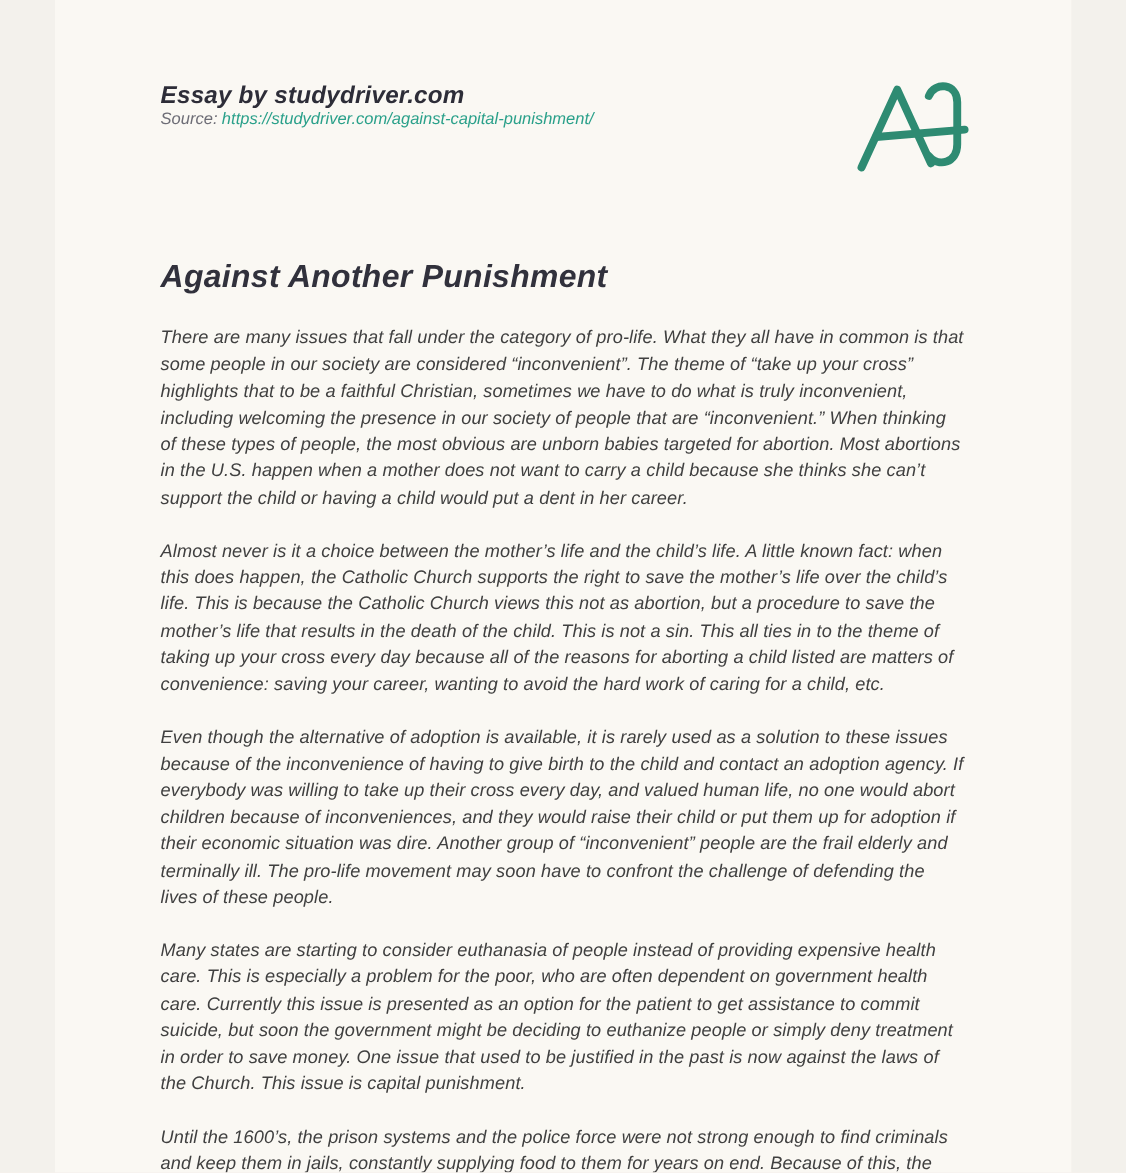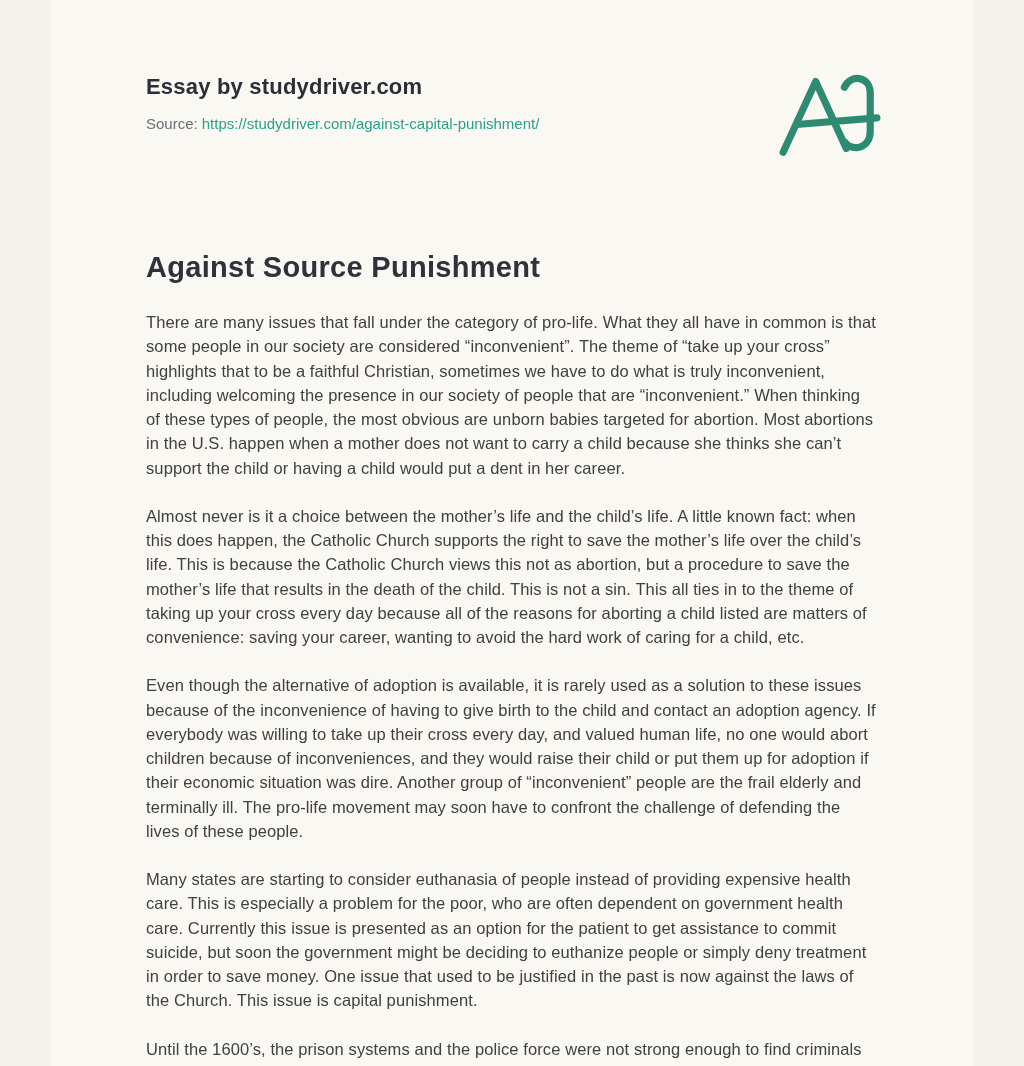--- a/index.html
+++ b/index.html
@@ -6,37 +6,37 @@
   html, body { background: #f3f1ec; }
   body { font-family: "Liberation Sans", sans-serif; }
 
   .page {
     position: relative;
     width: 924px;
     height: 1066px;
     margin: 0 auto;
     background: #faf8f3;
     overflow: hidden;
+    font-style: italic;
   }
 
   .content {
     padding: 74px 97px 0 96px;
   }
 
   .doc-header { position: relative; }
 
   .doc-title {
     font-size: 22px;
     font-weight: 700;
     color: #2d2d38;
     letter-spacing: 0.2px;
   }
 
   .source-line {
-    margin-top: 15px;
     font-size: 15px;
     color: #6d6d76;
   }
 
   .source-link {
     color: #2aa08a;
     text-decoration: none;
     margin-left: 4px;
   }
 
@@ -85,21 +85,21 @@
         <svg viewBox="0 0 112 92" width="108" height="88">
           <g fill="none" stroke="#2e8b72" stroke-width="7.5" stroke-linecap="round" stroke-linejoin="round">
             <path d="M 6 86 L 40 12 L 72 82"></path>
             <path d="M 70 18 C 76 4, 97 6, 97 24 L 97 64 C 97 82, 79 86, 70 75"></path>
             <path d="M 20 57 L 104 50"></path>
           </g>
         </svg>
       </div>
     </div>
 
-    <h1 class="essay-title">Against Source Punishment</h1>
+    <h1 class="essay-title">Against Another Punishment</h1>
 
     <div class="essay-body">
         <p class="para">There are many issues that fall under the category of pro-life. What they all have in common is that some people in our society are considered “inconvenient”. The theme of “take up your cross” highlights that to be a faithful Christian, sometimes we have to do what is truly inconvenient, including welcoming the presence in our society of people that are “inconvenient.” When thinking of these types of people, the most obvious are unborn babies targeted for abortion. Most abortions in the U.S. happen when a mother does not want to carry a child because she thinks she can’t support the child or having a child would put a dent in her career.</p>
         <p class="para">Almost never is it a choice between the mother’s life and the child’s life. A little known fact: when this does happen, the Catholic Church supports the right to save the mother’s life over the child’s life. This is because the Catholic Church views this not as abortion, but a procedure to save the mother’s life that results in the death of the child. This is not a sin. This all ties in to the theme of taking up your cross every day because all of the reasons for aborting a child listed are matters of convenience: saving your career, wanting to avoid the hard work of caring for a child, etc.</p>
         <p class="para">Even though the alternative of adoption is available, it is rarely used as a solution to these issues because of the inconvenience of having to give birth to the child and contact an adoption agency. If everybody was willing to take up their cross every day, and valued human life, no one would abort children because of inconveniences, and they would raise their child or put them up for adoption if their economic situation was dire. Another group of “inconvenient” people are the frail elderly and terminally ill. The pro-life movement may soon have to confront the challenge of defending the lives of these people.</p>
         <p class="para">Many states are starting to consider euthanasia of people instead of providing expensive health care. This is especially a problem for the poor, who are often dependent on government health care. Currently this issue is presented as an option for the patient to get assistance to commit suicide, but soon the government might be deciding to euthanize people or simply deny treatment in order to save money. One issue that used to be justified in the past is now against the laws of the Church. This issue is capital punishment.</p>
         <p class="para">Until the 1600’s, the prison systems and the police force were not strong enough to find criminals and keep them in jails, constantly supplying food to them for years on end. Because of this, the only option for society if you committed a grave crime was to execute the criminal. In modern times, however, our police and jail systems are quite adequate for catching criminals, giving them a trial, and locking them up for decades while also providing them food and shelter. However, in some states in America, capital punishment is still legal. Th</p>
       </div>
 
   </div>

